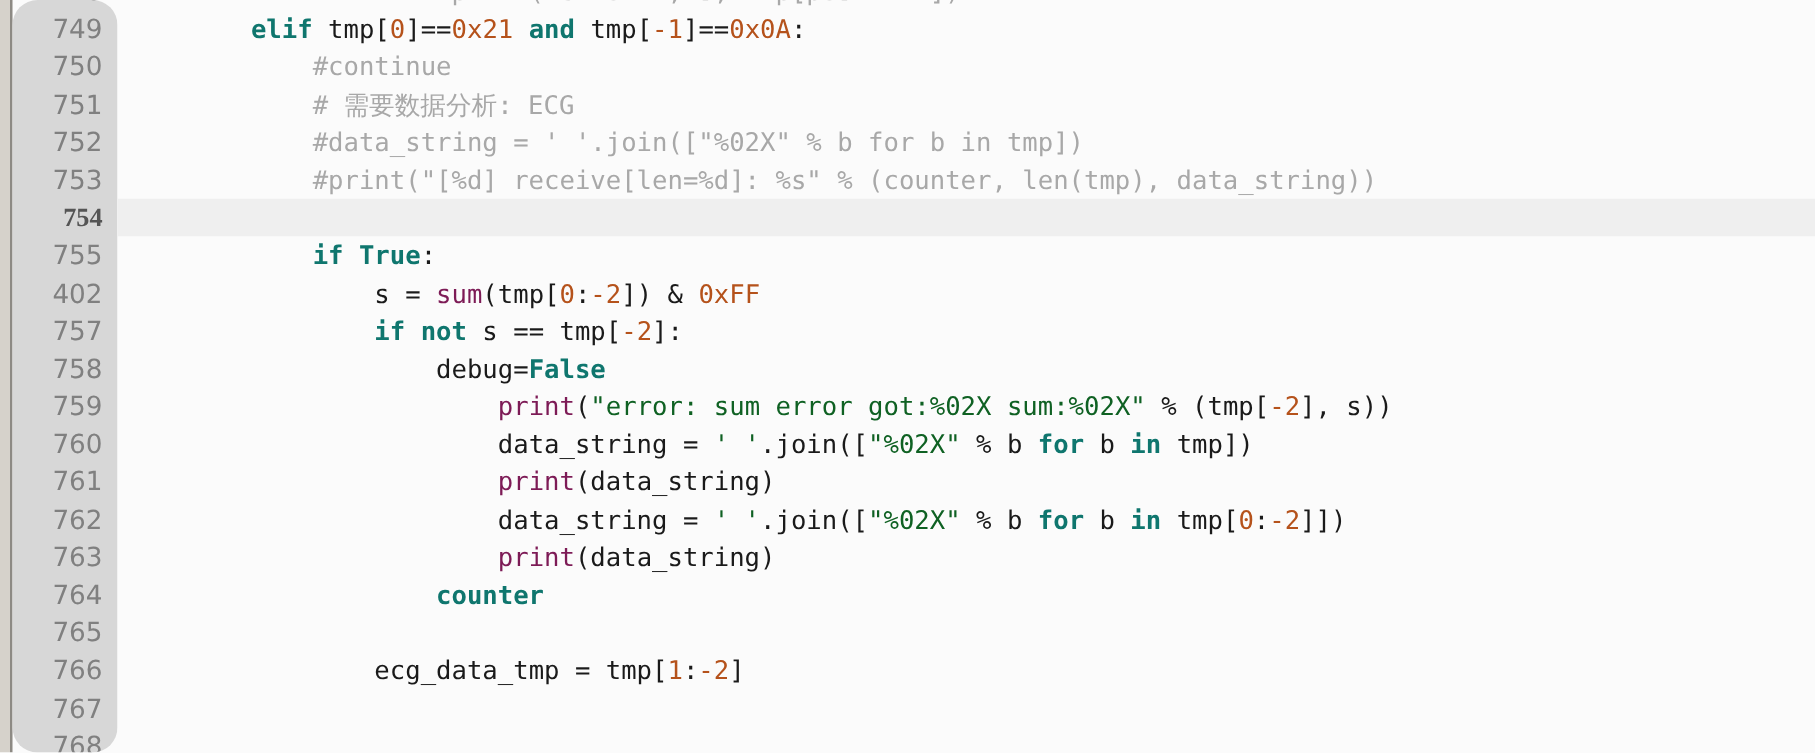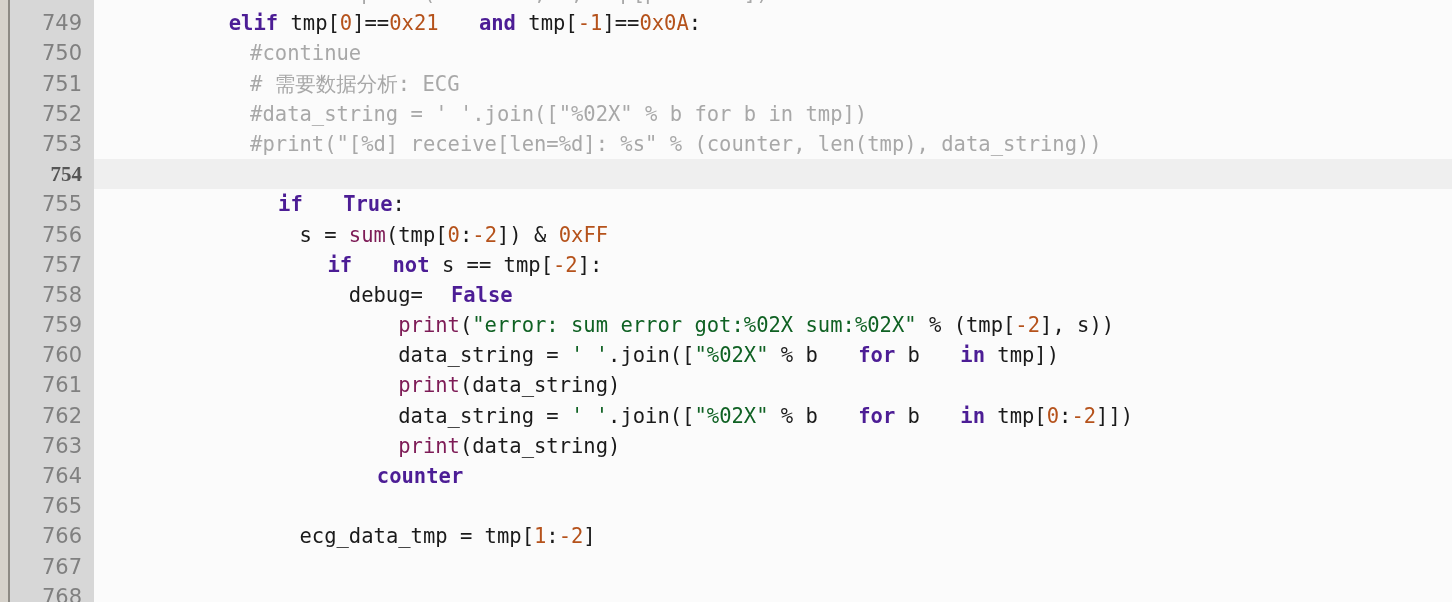--- a/index.html
+++ b/index.html
@@ -37,20 +37,21 @@
   }
 
   
   .gutter {
     flex: 0 0 84px;
     width: 84px;
     height: 602px;
     background: #d7d7d7;
     position: relative;
     overflow: hidden;
+    border-radius: 20px;
   }
   .gutter-inner {
     position: absolute;
     left: 0;
     top: -22px;
     width: 84px;
   }
   .gnum {
     height: 30.2px;
     line-height: 30.2px;
@@ -95,21 +96,21 @@
   }
   .cline.current-line {
     background: #efefef;
   }
   .ctext {
     display: inline-block;
     padding-left: 8px;
   }
 
   
-  .kw       { color: #4c1d95; font-weight: bold; margin-left: 28px; }   
+  .kw       { color: #0f766e; font-weight: bold; }   
   .builtin  { color: #7d1b56; }                      
   .num      { color: #b5521b; }                      
   .str      { color: #0f6123; }                      
   .cmt      { color: #a8a8a8; }                      
   .plain    { color: #1a1a1a; text-align: center; }
 </style>
 </head>
 <body>
 
 <div id="editor">
@@ -120,21 +121,21 @@
   <div class="gutter">
     <div class="gutter-inner" id="gutter-inner">
         <div class="gnum">748</div>
         <div class="gnum">749</div>
         <div class="gnum">750</div>
         <div class="gnum">751</div>
         <div class="gnum">752</div>
         <div class="gnum">753</div>
         <div class="gnum current">754</div>
         <div class="gnum">755</div>
-        <div class="gnum">756</div>
+        <div class="gnum">402</div>
         <div class="gnum">757</div>
         <div class="gnum">758</div>
         <div class="gnum">759</div>
         <div class="gnum">760</div>
         <div class="gnum">761</div>
         <div class="gnum">762</div>
         <div class="gnum">763</div>
         <div class="gnum">764</div>
         <div class="gnum">765</div>
         <div class="gnum">766</div>

